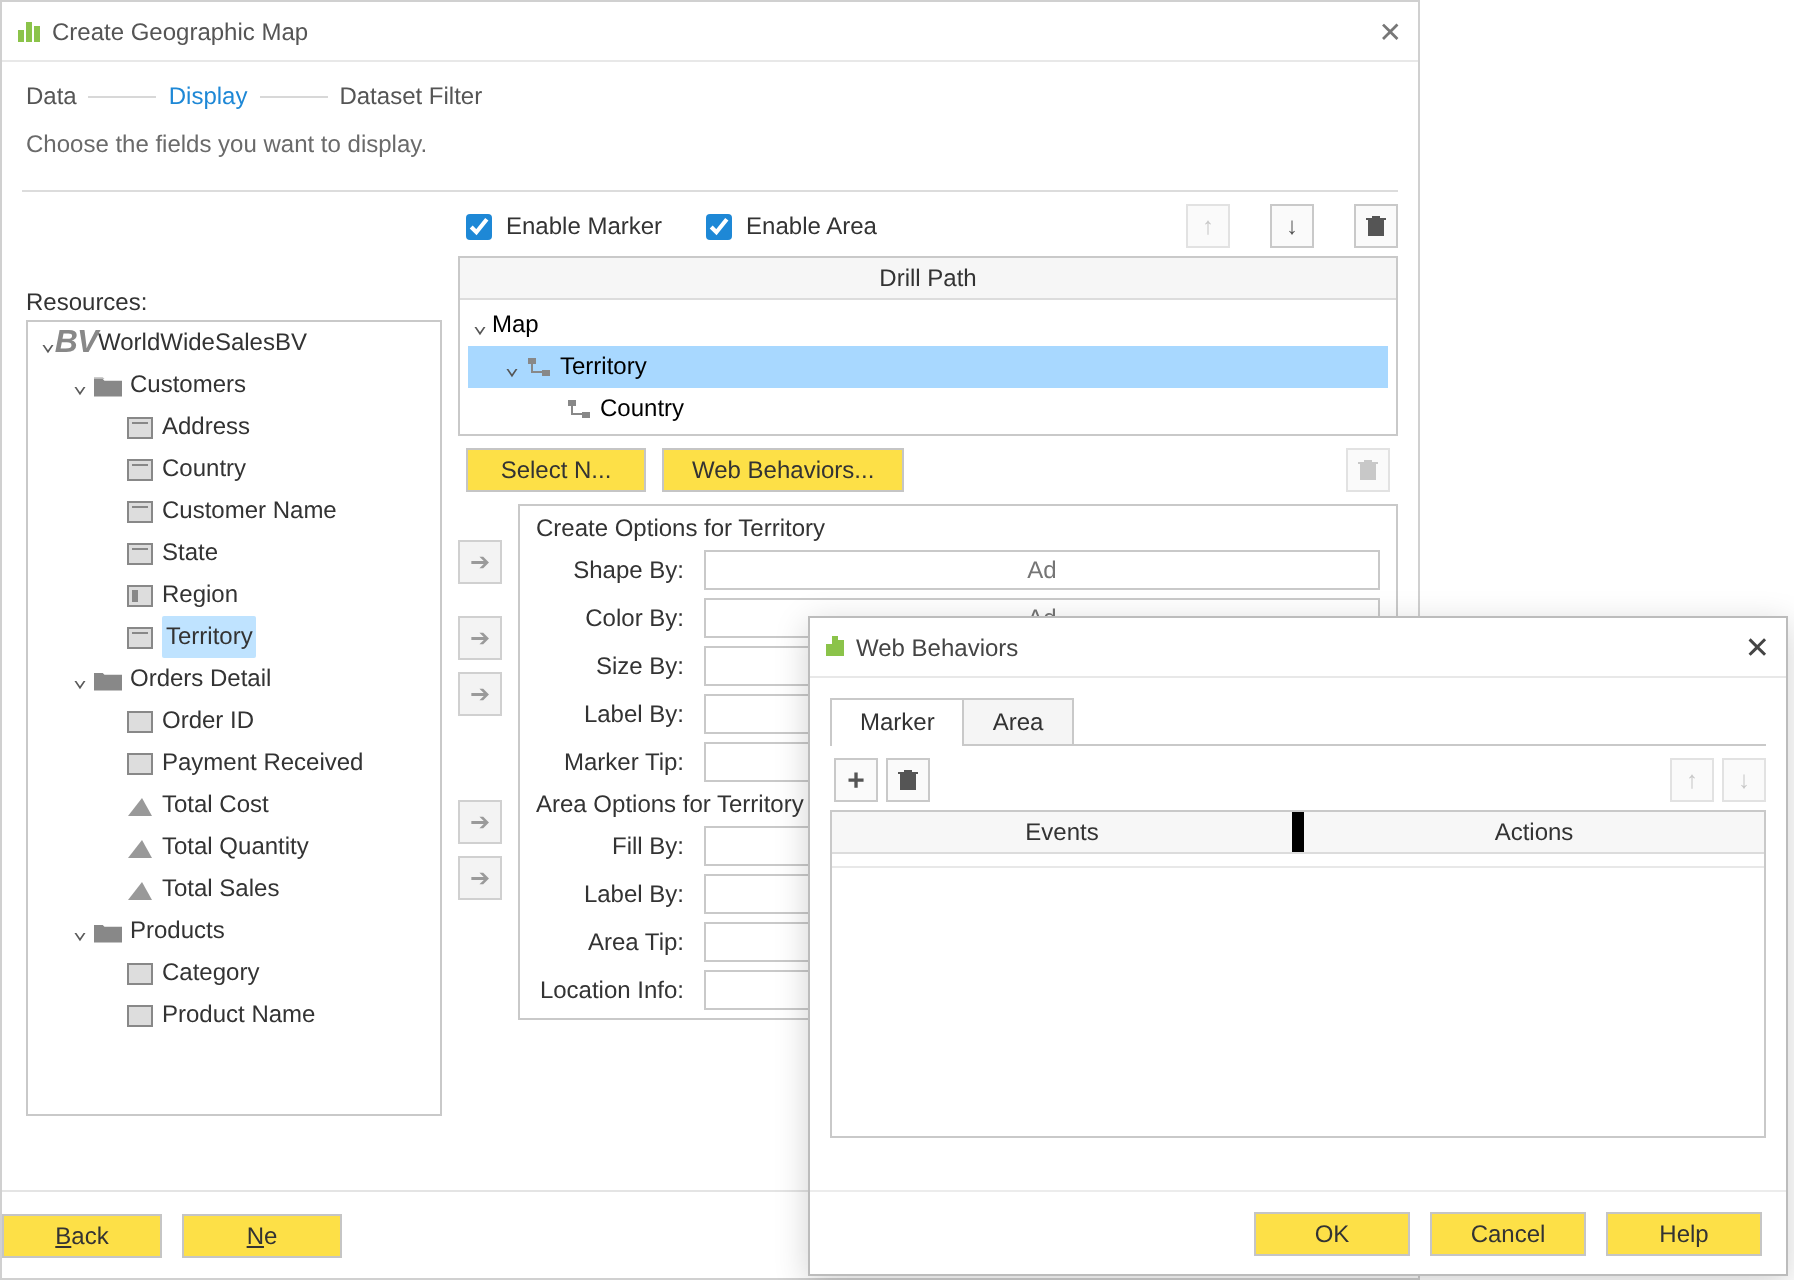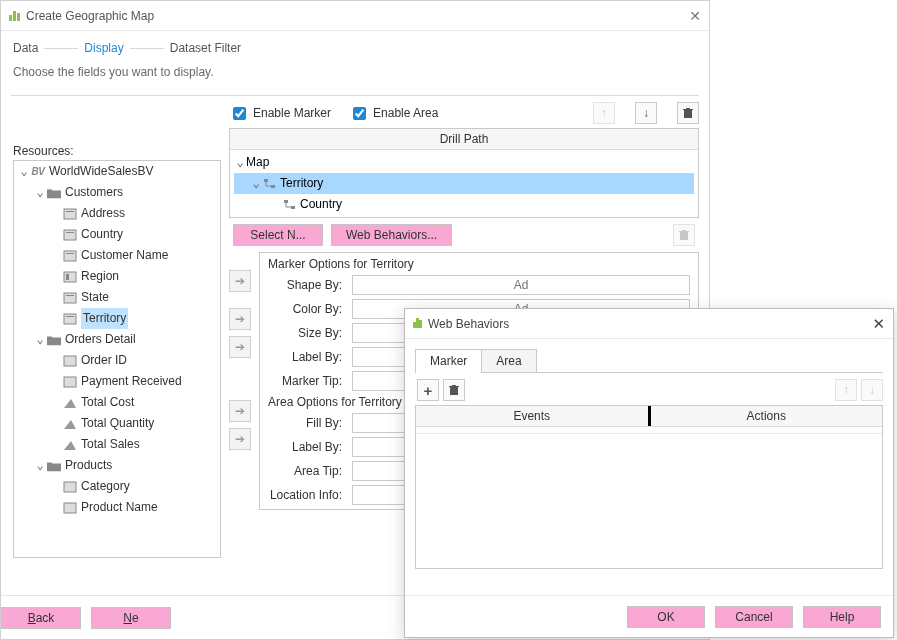--- a/index.html
+++ b/index.html
@@ -45,21 +45,21 @@
   .tree-box {
     border: 1px solid #c9c9c9; height: 398px; overflow-y: scroll; background: #fff;
   }
   .tree ul { list-style: none; margin: 0; padding-left: 16px; }
   .tree > ul { padding-left: 4px; }
   .tree li { white-space: nowrap; line-height: 21px; color: #333; display: flex; align-items: center; }
   .tree li > span.tw { width: 12px; display: inline-block; text-align: center; color: #5a5a5a; cursor: pointer; font-family: monospace; }
   .tree .ic { width: 16px; height: 14px; display: inline-flex; align-items: center; justify-content: center; margin-right: 3px; }
   .ic-folder svg, .ic-doc svg, .ic-dim svg { width: 14px; height: 12px; }
   .tree .sel { background: #bfe3ff; padding: 0 2px; border-radius: 1px; }
-  .bv { font-weight: bold; color: #888; font-style: italic; font-size: 10px; letter-spacing: -0.5px; }
+  .bv { font-weight: bold; color: #888; font-style: italic; font-size: 16px; letter-spacing: -0.5px; }
 
   .mid-col { width: 22px; display: flex; flex-direction: column; gap: 6px; padding-top: 60px; }
   .arrow-btn {
     width: 22px; height: 22px; border: 1px solid #d0d0d0; background: #f3f3f3;
     display: flex; align-items: center; justify-content: center; color: #9a9a9a;
   }
 
   .right-col { flex: 1; }
   .enable-row { display: flex; align-items: center; gap: 18px; margin-bottom: 4px; }
   .enable-row label { display: flex; align-items: center; gap: 4px; color: #333; }
@@ -80,21 +80,21 @@
     padding: 3px 0; color: #333;
   }
   .dp-tree { padding: 2px 4px; }
   .dp-tree .row { display: flex; align-items: center; line-height: 21px; }
   .dp-tree .row .tw { width: 12px; text-align: center; font-family: monospace; color: #555; }
   .dp-tree .row.sel-row { background: #a8d8ff; }
   .dp-ic { width:16px; height:14px; display:inline-flex; align-items:center; justify-content:center; margin-right:2px;}
 
   .btn-row { display: flex; gap: 8px; padding: 6px 4px; }
   .btn {
-    border: 1px solid #c5c5c5; background: #f9a8d4; padding: 3px 14px; color: #333; cursor: pointer;
+    border: 1px solid #c5c5c5; background: #fde047; padding: 3px 14px; color: #333; cursor: pointer;
     min-width: 90px; text-align: center;
   }
   .btn-row .sp { flex: 1; }
 
   .opts {
     border: 1px solid #c9c9c9; padding: 2px 0;
   }
   .opts-head { padding: 2px 8px; color: #333; }
   .opt-row { display: flex; align-items: center; padding: 2px 8px; gap: 4px; }
   .opt-row label { width: 80px; text-align: right; padding-right: 6px; color: #333; }
@@ -127,21 +127,21 @@
   .wb-tabwrap { border-bottom:1px solid #c9c9c9; margin: 0 10px; position: relative; }
   .wb-tabwrap .wb-tab.active::after {
     content:''; position:absolute; left:0; right:0; bottom:-1px; height:1px; background:#fff;
   }
 
   .wb-toolbar { display: flex; align-items: center; padding: 6px 10px 4px 10px; gap: 2px; }
   .wb-toolbar .sp { flex: 1; }
 
   .wb-table { margin: 0 10px; border: 1px solid #c9c9c9; height: 164px; }
   .wb-thead { display: flex; background: #f7f7f7; border-bottom: 1px solid #dcdcdc; }
-  .wb-thead div { flex: 1; text-align: center; padding: 3px 0; border-right: 3px solid #000000; color: #333; }
+  .wb-thead div { flex: 1; text-align: center; padding: 3px 0; border-right: 6px solid #000000; color: #333; }
   .wb-thead div:last-child { border-right: none; }
   .wb-row { display: flex; border-bottom: 1px solid #e8e8e8; }
   .wb-row div { flex: 1; padding: 3px 6px; border-right: 1px solid #e8e8e8; color: #333; }
   .wb-row div:last-child { border-right: none; }
 
   .wb-footer {
     position: absolute; bottom: 0; left: 0; right: 0; height: 42px;
     display: flex; align-items: center; justify-content: flex-end; gap: 10px; padding: 0 12px;
     border-top: 1px solid #ececec;
   }
@@ -229,34 +229,34 @@
                       <rect x="3" y="3" width="8" height="1" fill="#888"></rect>
                     </svg>
                   </span>
                   <span>Customer Name</span>
                 </li>
               <li>
                   <span class="tw"></span>
                   <span class="ic ic-doc">
                     <svg viewBox="0 0 14 12">
                       <rect x="1" y="1" width="12" height="10" fill="#ddd" stroke="#888"></rect>
+                      <rect x="3" y="3" width="8" height="1" fill="#888"></rect>
+                    </svg>
+                  </span>
+                  <span>State</span>
+                </li>
+              <li>
+                  <span class="tw"></span>
+                  <span class="ic ic-doc">
+                    <svg viewBox="0 0 14 12">
+                      <rect x="1" y="1" width="12" height="10" fill="#ddd" stroke="#888"></rect>
                       <rect x="3" y="3" width="3" height="6" fill="#888"></rect>
                     </svg>
                   </span>
                   <span>Region</span>
-                </li>
-              <li>
-                  <span class="tw"></span>
-                  <span class="ic ic-doc">
-                    <svg viewBox="0 0 14 12">
-                      <rect x="1" y="1" width="12" height="10" fill="#ddd" stroke="#888"></rect>
-                      <rect x="3" y="3" width="8" height="1" fill="#888"></rect>
-                    </svg>
-                  </span>
-                  <span>State</span>
                 </li>
               <li>
                   <span class="tw"></span>
                   <span class="ic ic-doc">
                     <svg viewBox="0 0 14 12">
                       <rect x="1" y="1" width="12" height="10" fill="#ddd" stroke="#888"></rect>
                       <rect x="3" y="3" width="8" height="1" fill="#888"></rect>
                     </svg>
                   </span>
                   <span class="sel">Territory</span>
@@ -419,21 +419,21 @@
         <div class="mid-col" style="padding-top:18px">
           <span class="arrow-btn">➔</span>
           <div style="height:4px"></div>
           <span class="arrow-btn">➔</span>
           <span class="arrow-btn">➔</span>
           <div style="height:30px"></div>
           <span class="arrow-btn">➔</span>
           <span class="arrow-btn">➔</span>
         </div>
         <div class="opts" style="flex:1">
-          <div class="opts-head">Marker Options for Territory</div>
+          <div class="opts-head">Create Options for Territory</div>
           <div class="opt-row">
               <label>Shape By:</label>
               <input placeholder="Ad" style="">
             </div>
           <div class="opt-row">
               <label>Color By:</label>
               <input placeholder="Ad" style="">
             </div>
           <div class="opt-row">
               <label>Size By:</label>

